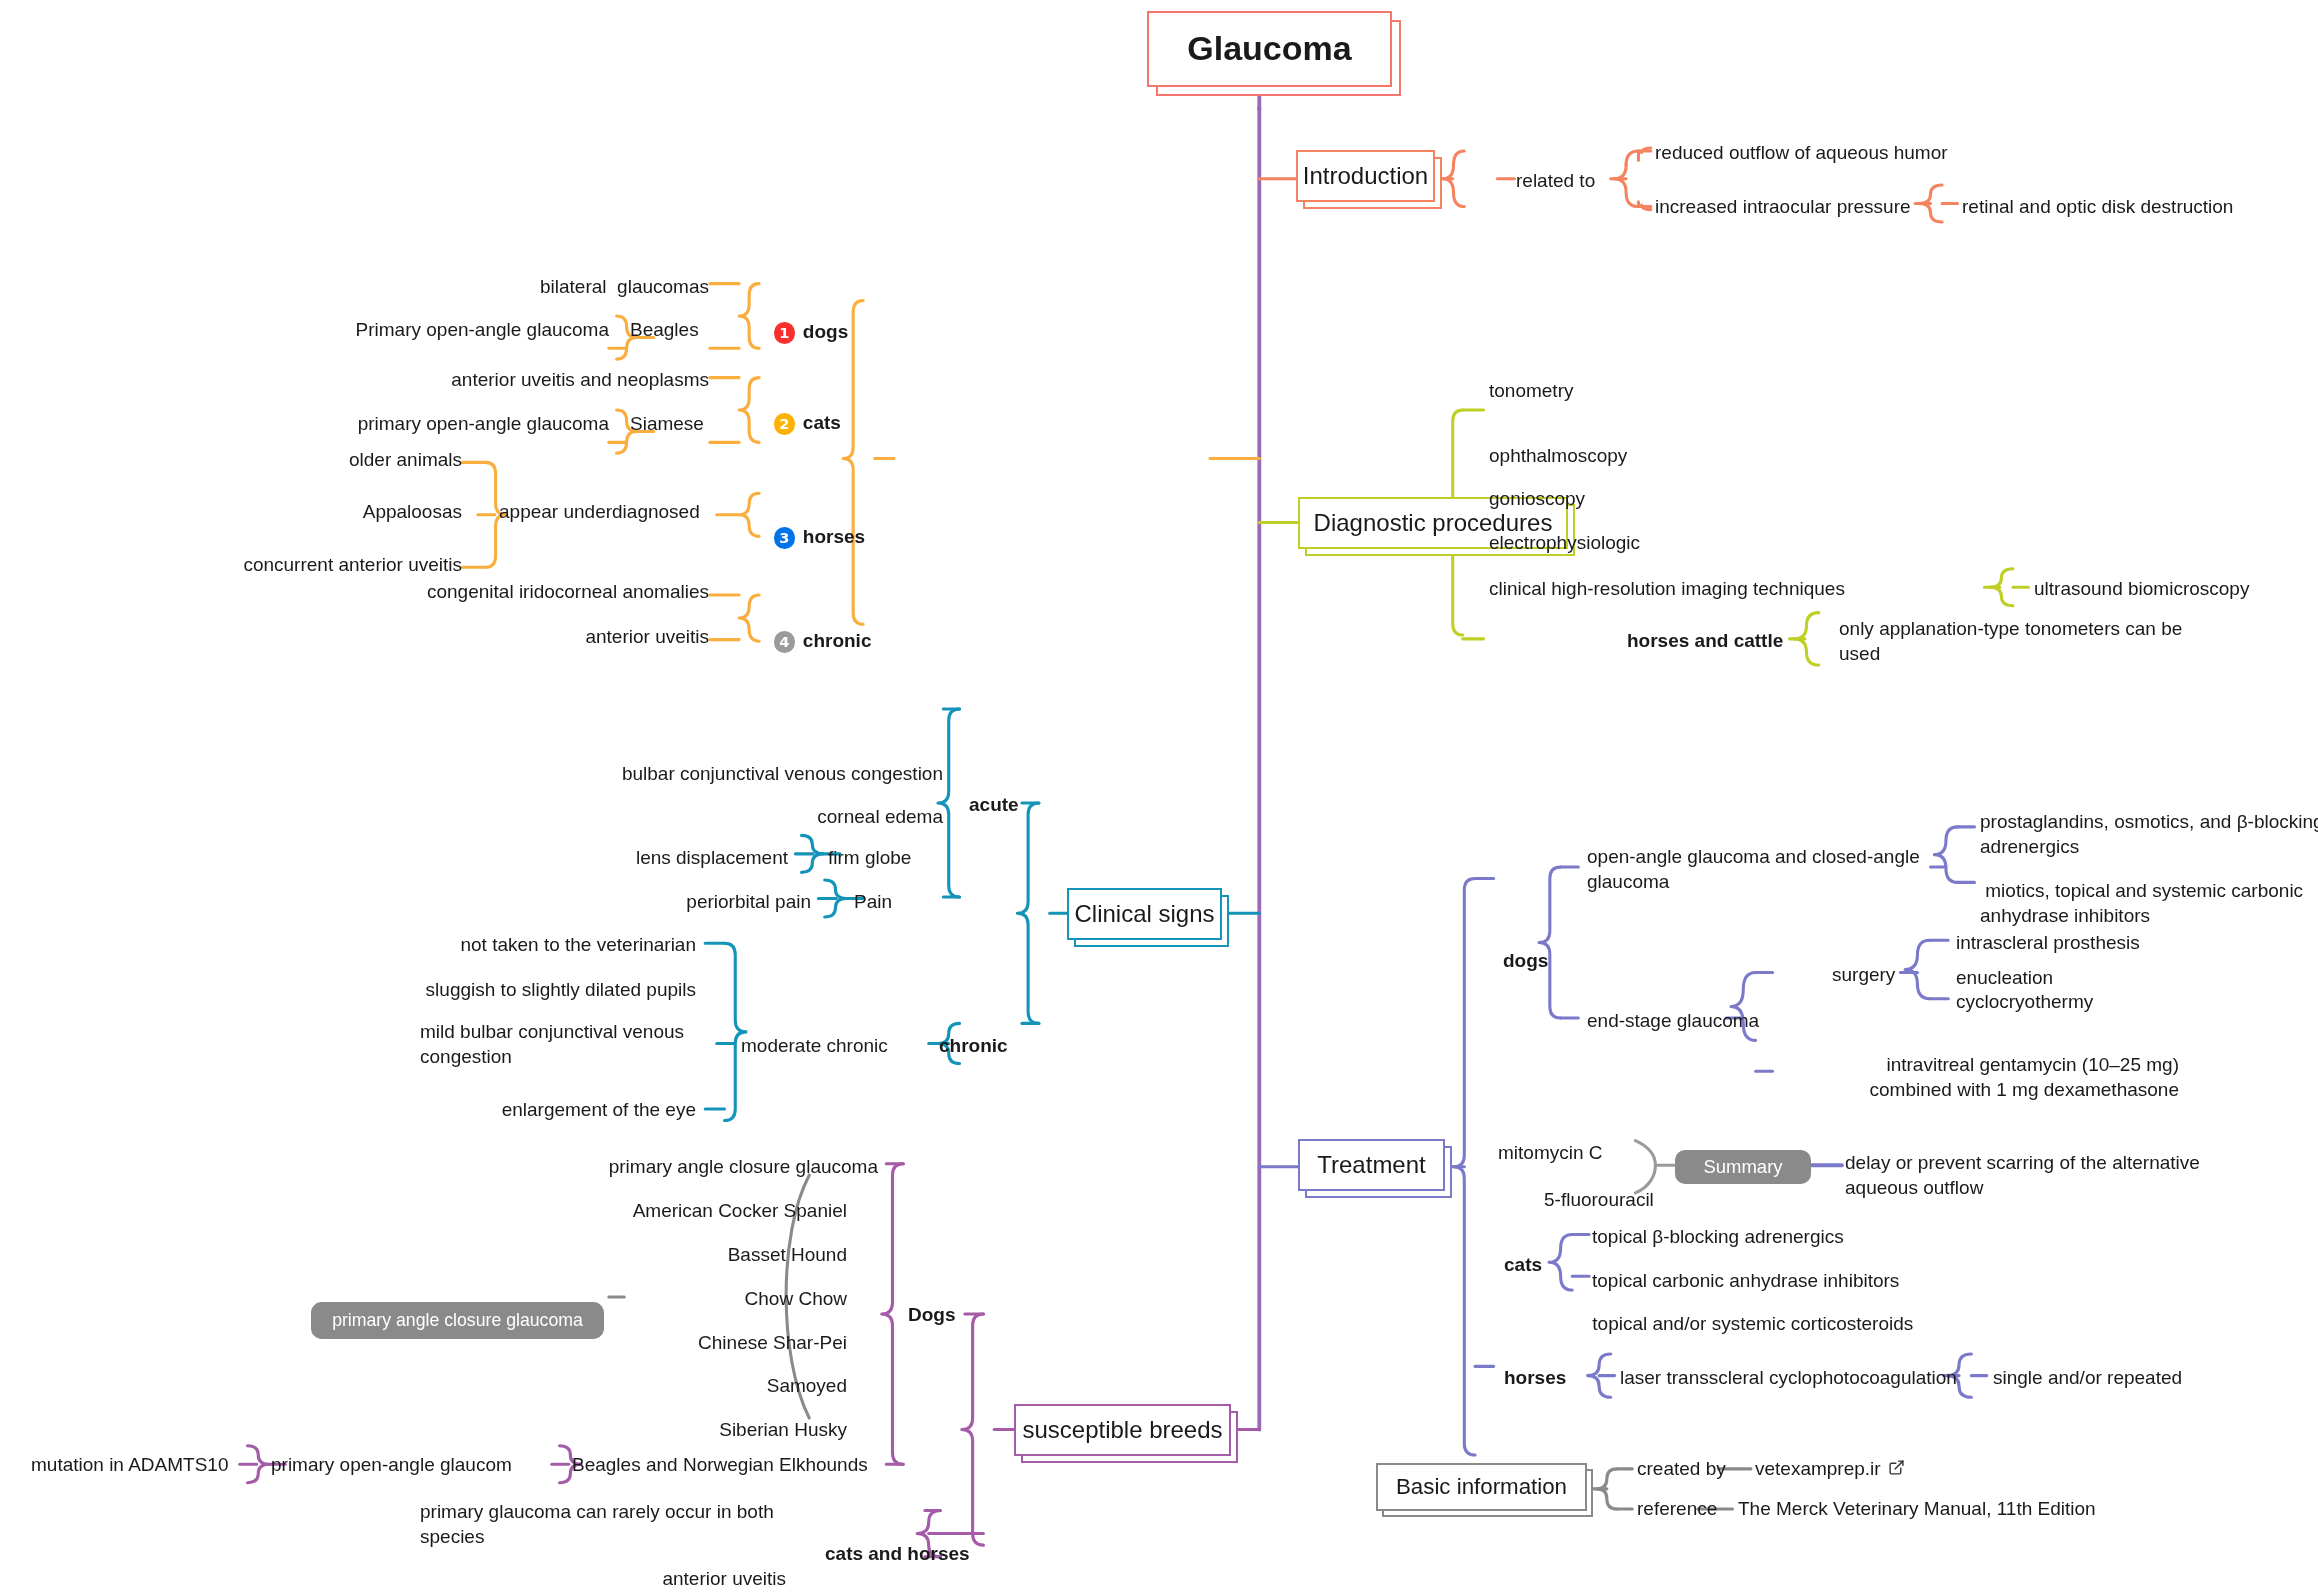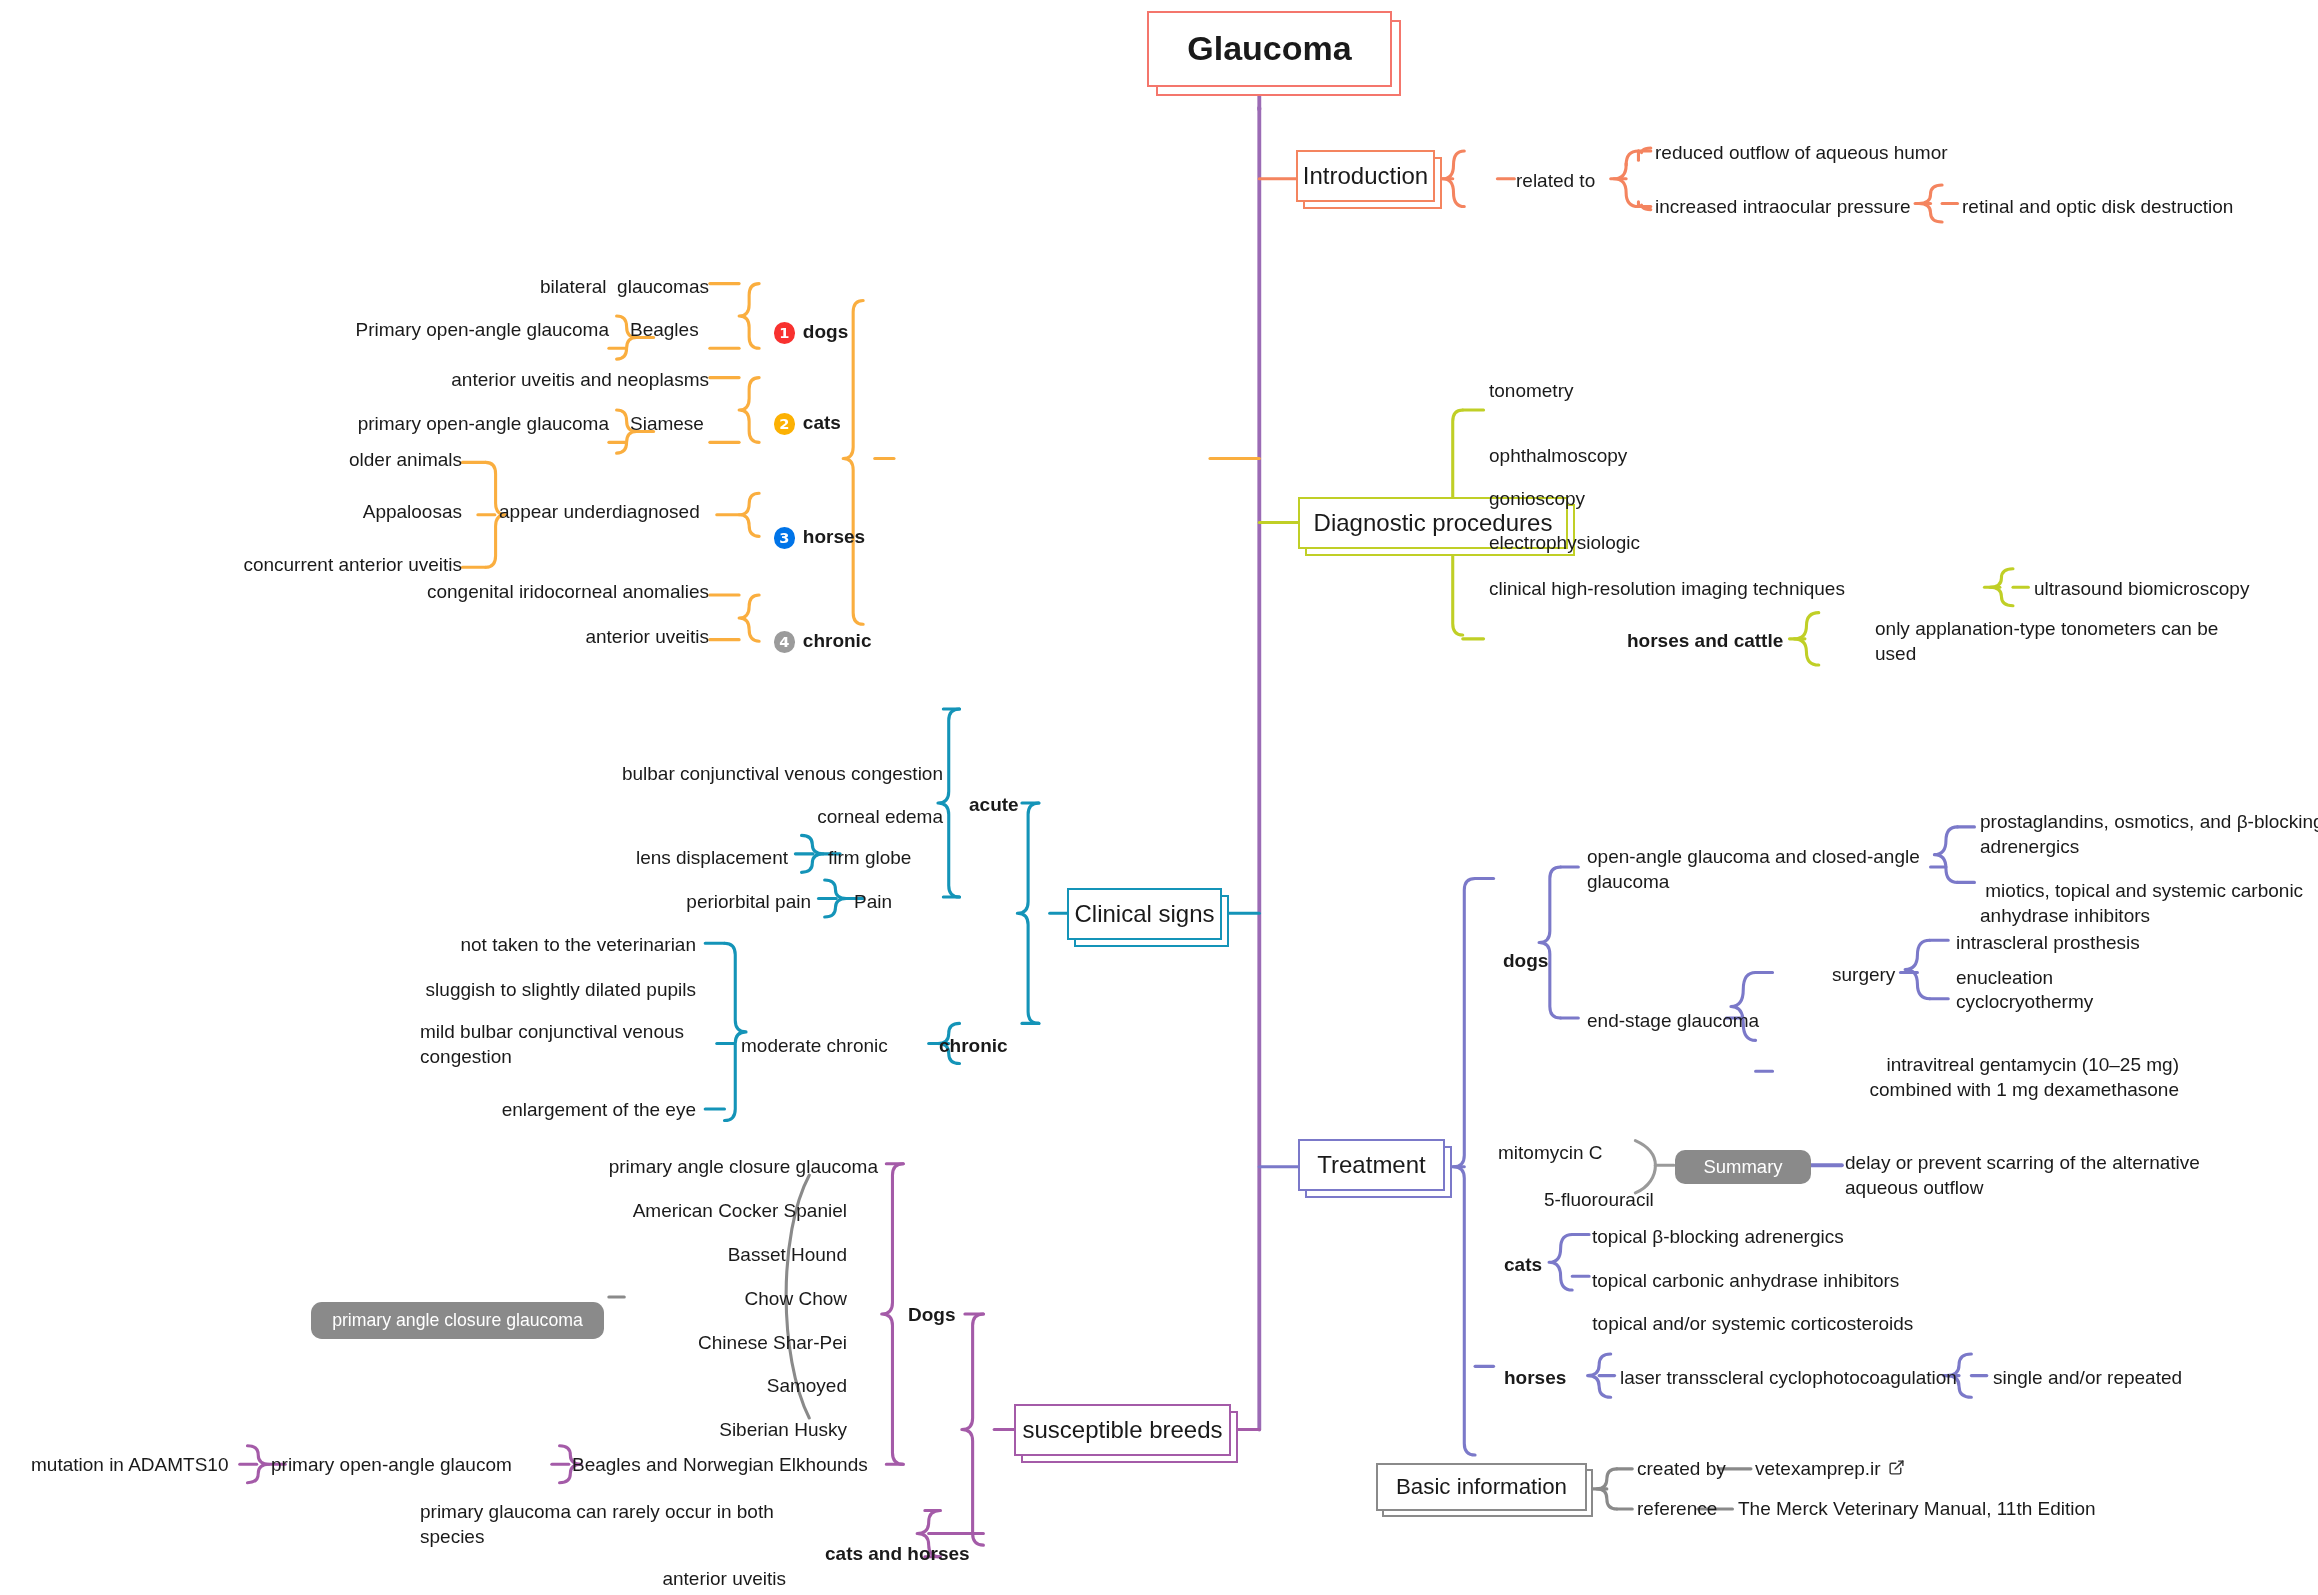--- a/index.html
+++ b/index.html
@@ -275,21 +275,21 @@
     <span class="t" style="font-size:24px;text-align:center;">Diagnostic procedures</span>
   </div>
 </div>
 <div class="node lbl" style="left:1489px;top:378px;">tonometry</div>
 <div class="node lbl" style="left:1489px;top:443px;">ophthalmoscopy</div>
 <div class="node lbl" style="left:1489px;top:486px;">gonioscopy</div>
 <div class="node lbl" style="left:1489px;top:530px;">electrophysiologic</div>
 <div class="node lbl" style="left:1489px;top:576px;">clinical high-resolution imaging techniques</div>
 <div class="node lbl" style="left:2034px;top:576px;">ultrasound biomicroscopy</div>
 <div class="node lbl b" style="left:1627px;top:628px;">horses and cattle</div>
-<div class="node lbl" style="left:1839px;top:616px;width:362px;margin-left:36px;">only applanation-type tonometers can be
+<div class="node lbl" style="left:1839px;top:616px;width:362px;">only applanation-type tonometers can be
 used</div>
 
 <div class="boxwrap" style="left:1067px;top:888px;width:162px;height:59px;">
   <div class="under" style="left:7px;top:7px;width:155px;height:52px;border-color:#1494B8;"></div>
   <div class="front" style="left:0;top:0;width:155px;height:52px;border-color:#1494B8;">
     <span class="t" style="font-size:24px;">Clinical signs</span>
   </div>
 </div>
 <div class="node lbl b" style="left:969px;top:792px;">acute</div>
 <div class="node lbl r" style="left:539px;top:761px;width:404px;">bulbar conjunctival venous congestion</div>

